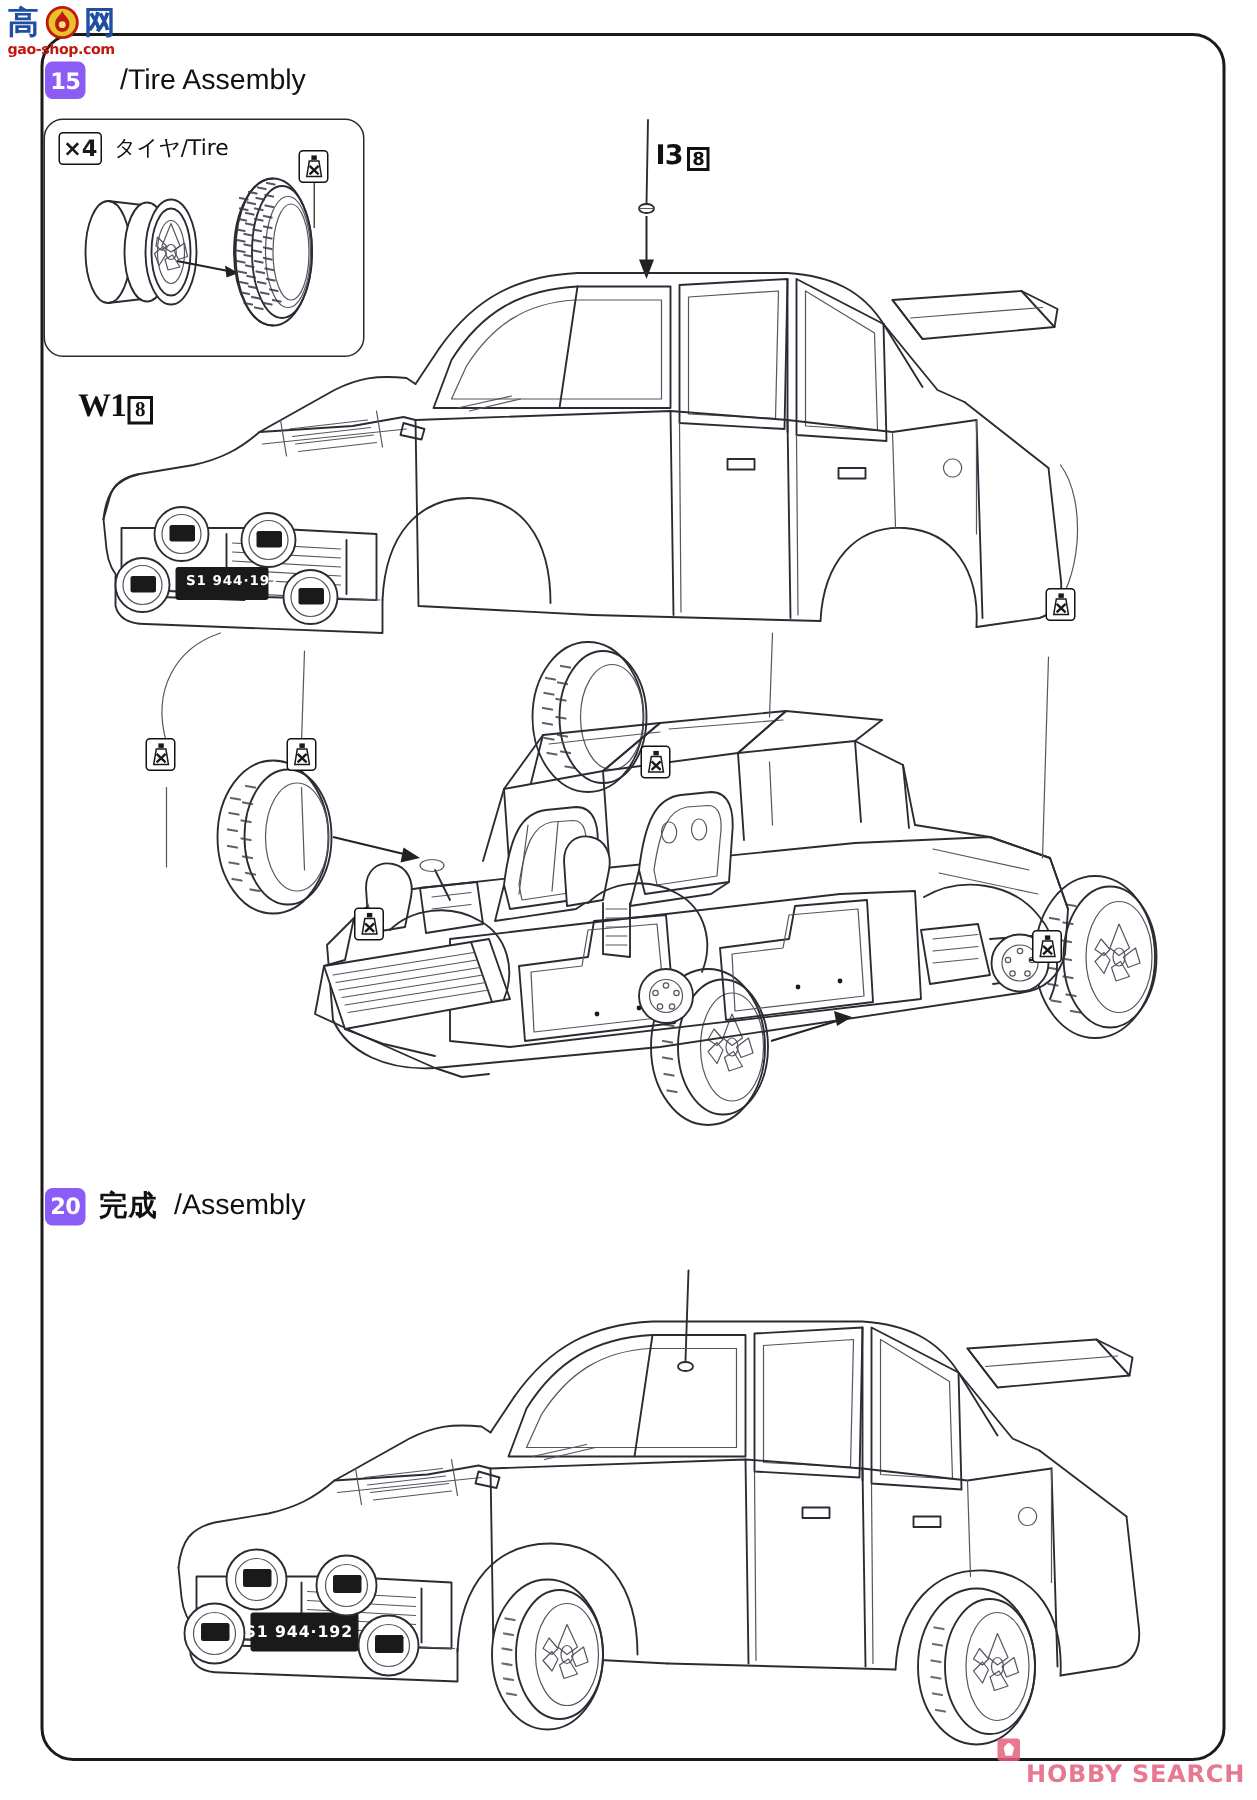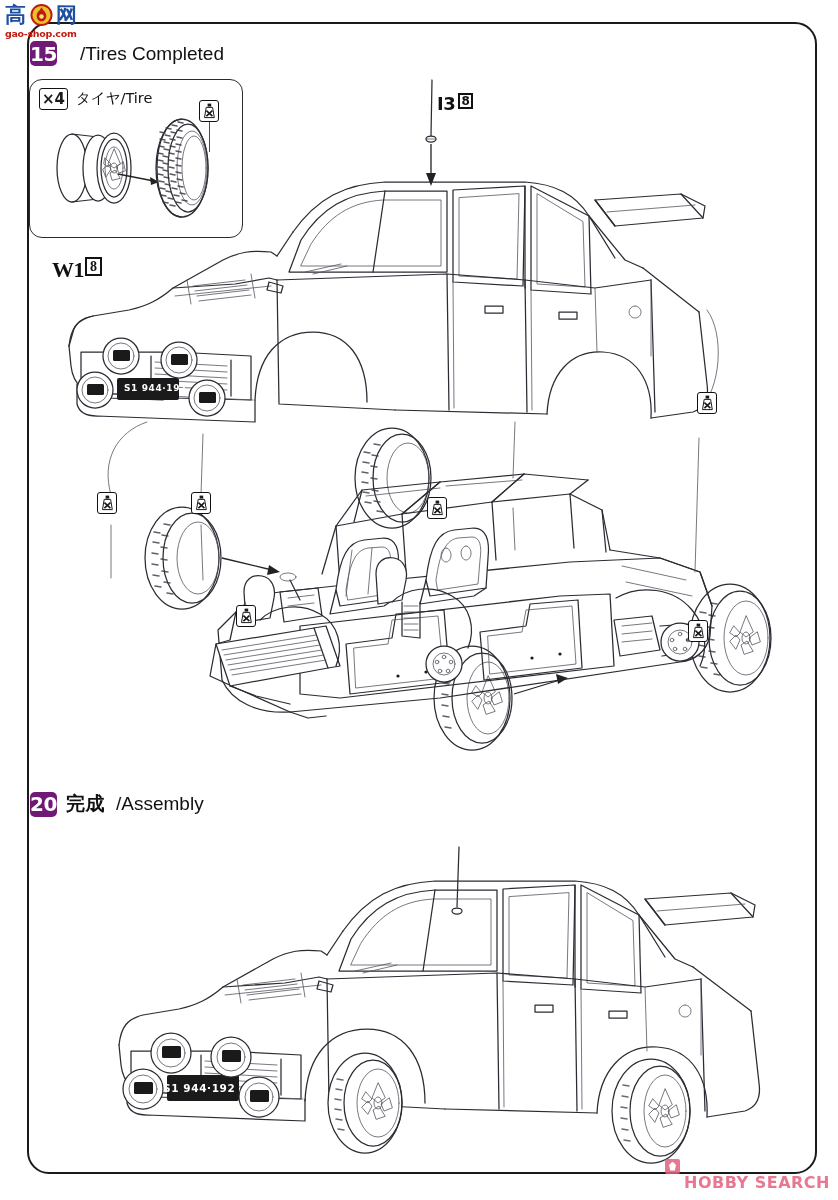--- a/index.html
+++ b/index.html
@@ -106,24 +106,24 @@
     align-items: center;
     gap: 9px;
     white-space: nowrap;
   }
   .step-num {
     display: inline-flex;
     align-items: center;
     justify-content: center;
     width: 27px;
     height: 25px;
-    background: #701a75;
+    background: #8b5cf6;
     color: #ffffff;
     border-radius: 5px;
-    font-size: 20px;
+    font-size: 15px;
     font-weight: bold;
     font-family: "DejaVu Sans", sans-serif;
     letter-spacing: -0.5px;
   }
   .step-title-jp {
     font-family: "DejaVu Sans", sans-serif;
     font-size: 19px;
     font-weight: 600;
     color: #111;
     letter-spacing: 0.5px;
@@ -174,21 +174,21 @@
     left: 46px;
     top: 9px;
     font-family: "DejaVu Sans", sans-serif;
     font-size: 14.5px;
     color: #111;
     white-space: nowrap;
   }
   .part-label {
     position: absolute;
     display: flex;
-    align-items: flex-start;
+    align-items: flex-end;
     font-family: "DejaVu Sans", sans-serif;
     font-weight: bold;
     color: #111;
     white-space: nowrap;
   }
   .part-label .pl-name { letter-spacing: -0.5px; }
   .part-label .pl-sprue {
     display: inline-flex;
     align-items: center;
     justify-content: center;
@@ -279,21 +279,21 @@
       <circle cx="12" cy="12" r="10.5" fill="#e8c22a" stroke="#c01a10" stroke-width="2"></circle>
       <path d="M12 4 C14 8 17 9 17 13 C17 16.3 14.8 18.5 12 18.5 C9.2 18.5 7 16.3 7 13 C7 9 10 8 12 4 Z" fill="#c01a10"></path>
       <circle cx="12" cy="13.5" r="2.4" fill="#f7e27a"></circle>
     </svg>
     <span class="wm-cjk" style="left:52px; top:3px;">网</span>
     <span class="wm-url">gao-shop.com</span>
   </div>
 
   <div id="step15-header" class="step-header">
     <span class="step-num">15</span>
-    <span class="step-title-en">/Tires Completed</span>
+    <span class="step-title-en">/Tire Assembly</span>
   </div>
 
   <div id="tire-box">
     <span id="tire-qty">×4</span>
     <span id="tire-box-label">タイヤ/Tire</span>
 
     <div class="art" style="left:6px; top:26px;">
       <svg width="206" height="128" viewBox="0 0 206 128">
 
         <ellipse class="ln-f" cx="36" cy="62" rx="15" ry="34"></ellipse>

